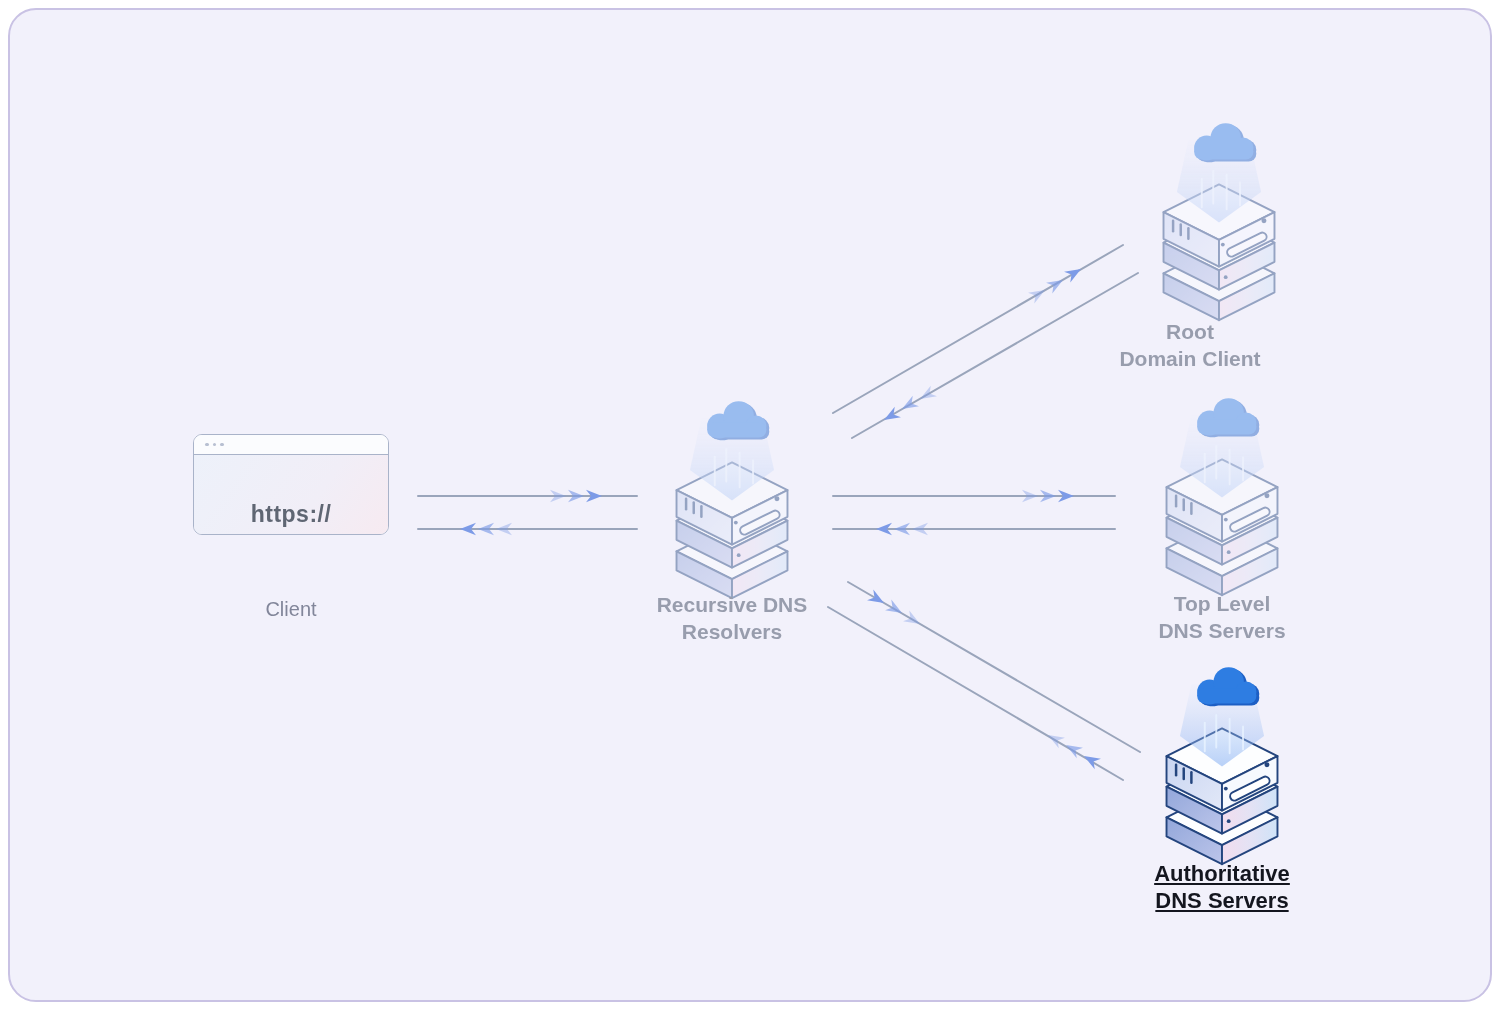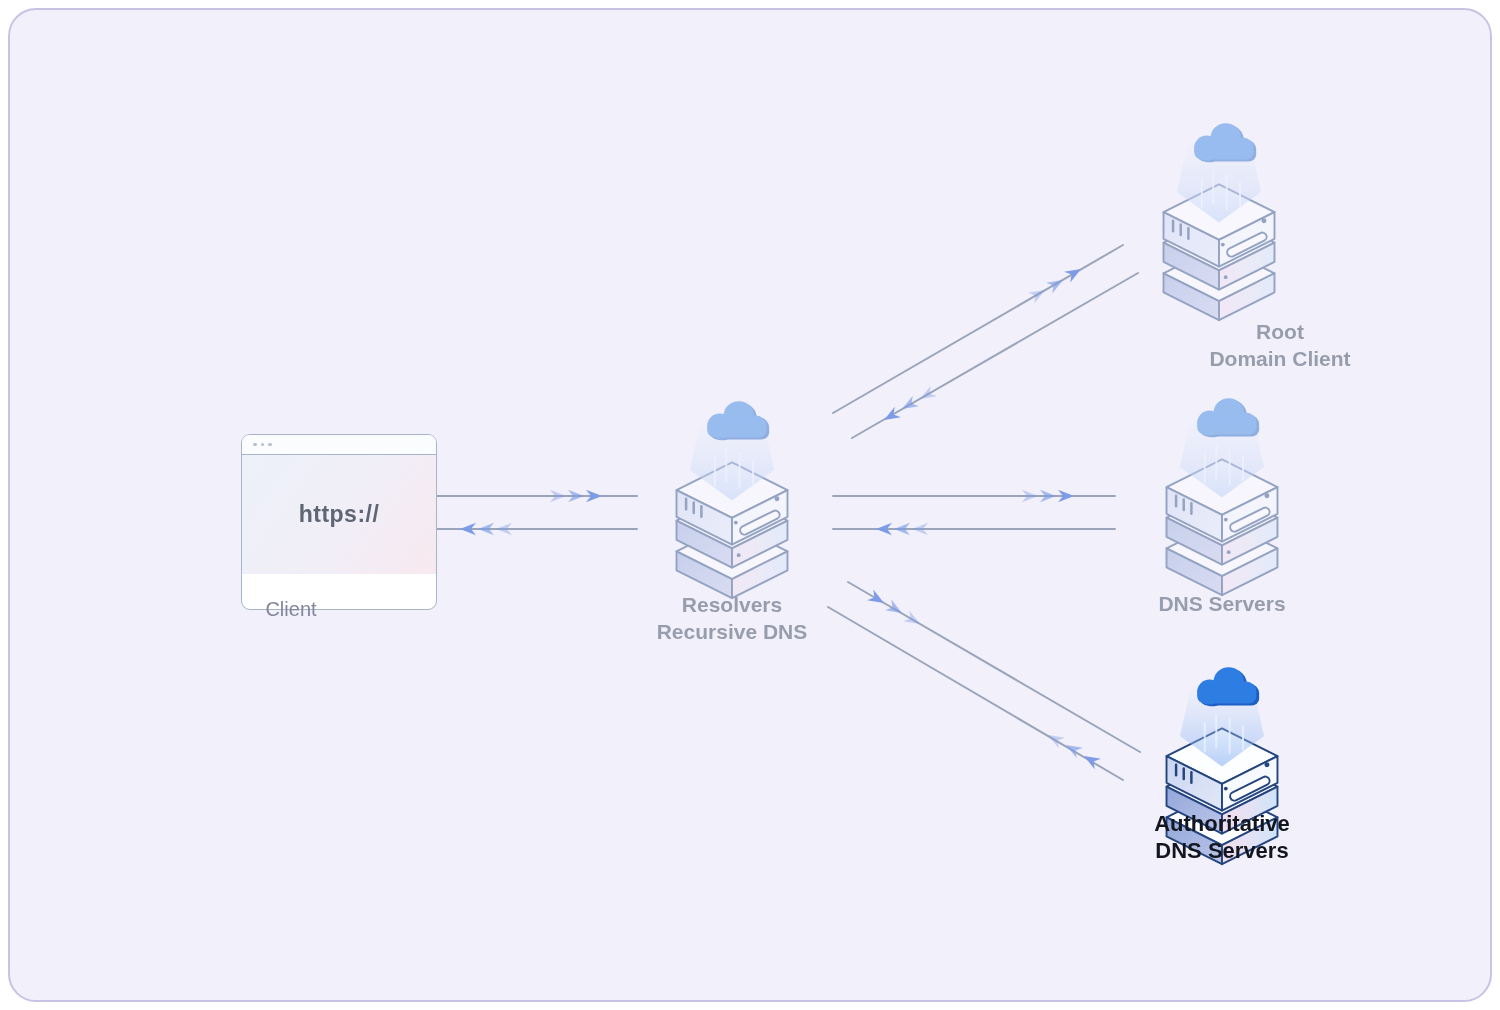--- a/index.html
+++ b/index.html
@@ -5,22 +5,22 @@
   * { margin:0; padding:0; box-sizing:border-box; }
   html,body { width:1500px; height:1010px; background:#ffffff; font-family:"Liberation Sans", sans-serif; }
   .canvas {
     position:absolute; left:8px; top:8px; width:1484px; height:994px;
     background:#f2f1fb; border:2px solid #c9c2e4; border-radius:28px; overflow:hidden;
   }
   .layer { position:absolute; left:0; top:0; width:1500px; height:1010px; pointer-events:none; }
 
   
   .browser {
-    position:absolute; left:183px; top:424px; width:196px; height:176px;
-    border:1.5px solid #a9b3c9; border-radius:9px; overflow:hidden; background:#fff;margin-left:48px;
+    position:absolute; left:183px; top:424px; width:196px; height:101px;
+    border:1.5px solid #a9b3c9; border-radius:9px; overflow:hidden; background:#fff;
   }
   .browser-titlebar {
     height:20px; border-bottom:1.5px solid #a9b3c9; background:#fbfcfe;
     display:flex; align-items:center; padding-left:11px; gap:4px;
   }
   .browser-dot { width:3.5px; height:3.5px; border-radius:50%; background:#b8c0d2; }
   .browser-body {
     height:119px; display:flex; align-items:center; justify-content:center;
     background:linear-gradient(125deg,#edf1fa 0%,#f1eef7 55%,#f8e9ef 100%);
   }
@@ -176,46 +176,47 @@
     </div>
   </div>
   <div class="node-label client-label" style="left:141px; top:586px;">Client</div>
 
   <div class="icon-wrap faded" style="left:655px; top:372px;">
     <svg width="134" height="220">
         <use href="#srv"></use>
       </svg>
   </div>
   <div class="node-label" style="left:582px; top:581px;">
+    <div>Recursive DNS</div>
     <div>Resolvers</div>
-    <div>Recursive DNS</div>
   </div>
 
   <div class="icon-wrap faded" style="left:1142px; top:94px;">
     <svg width="134" height="220">
         <use href="#srv"></use>
       </svg>
   </div>
-  <div class="node-label" style="left:1130px; top:308px;">
+  <div class="node-label" style="left:1040px; top:308px;">
     <div>Root</div>
     <div>Domain Client</div>
   </div>
 
   <div class="icon-wrap faded" style="left:1145px; top:369px;">
     <svg width="134" height="220">
         <use href="#srv"></use>
       </svg>
   </div>
   <div class="node-label" style="left:1072px; top:580px;">
+    <div>Top Level</div>
     <div>DNS Servers</div>
   </div>
 
   <div class="icon-wrap" style="left:1145px; top:638px;">
     <svg width="134" height="220">
         <use href="#srv"></use>
       </svg>
   </div>
-  <div class="node-label dark" style="left:1072px; top:800px;">
+  <div class="node-label dark" style="left:1072px; top:850px;text-decoration:underline;">
     <div>Authoritative</div>
     <div>DNS Servers</div>
   </div>
 
 </div>
 
 </body></html>

